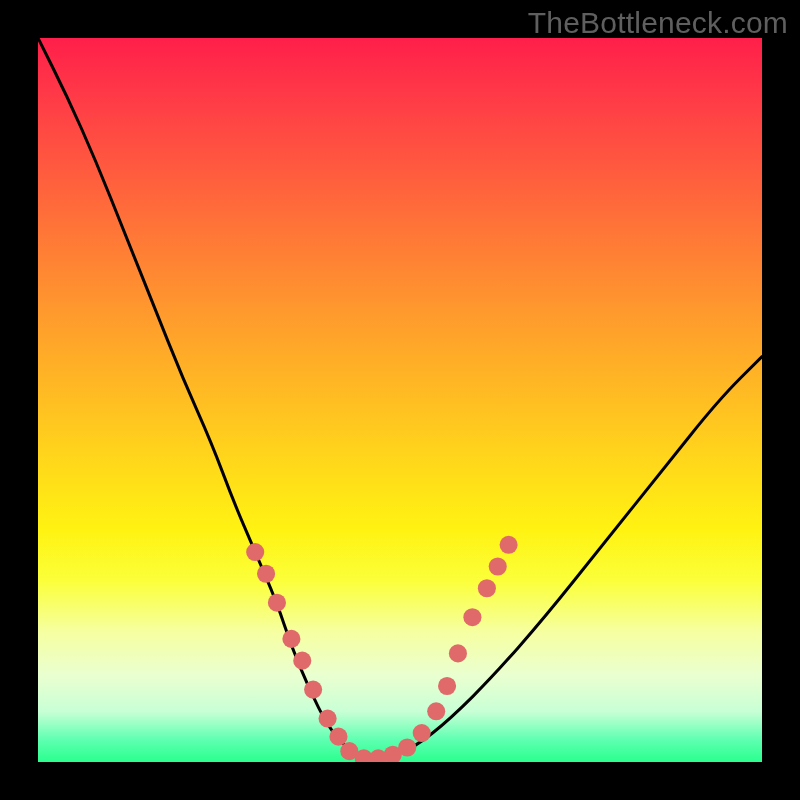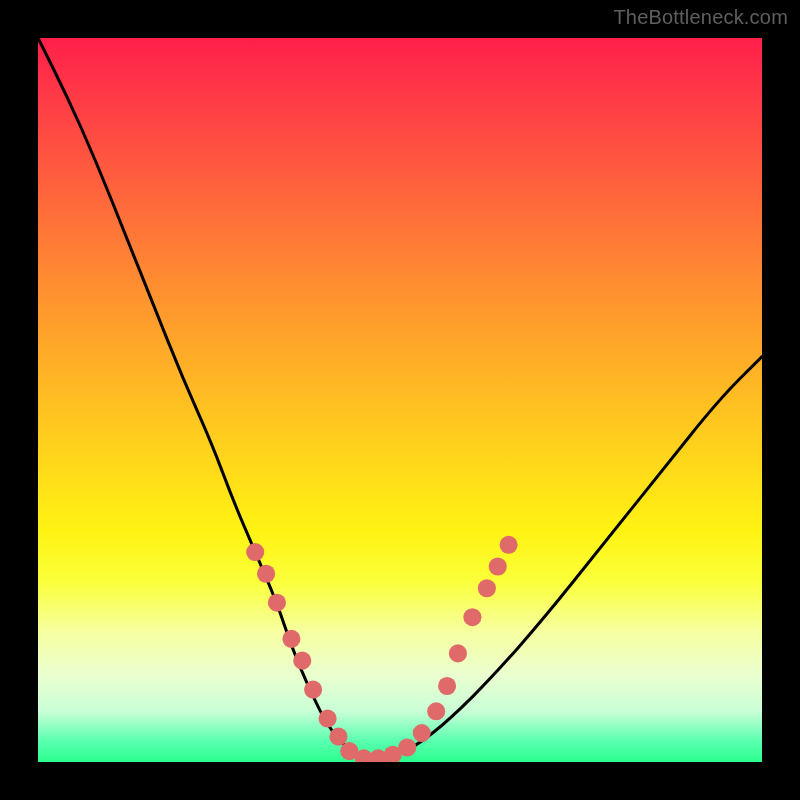--- a/index.html
+++ b/index.html
@@ -38,21 +38,21 @@
       #c9ffd6 93%,
       #5dffb0 97%,
       #2aff8e 100%
     );
   }
   .attrib {
     position: absolute;
     top: 6px;
     right: 12px;
     color: #5f5f5f;
-    font-size: 20px;
+    font-size: 30px;
     font-weight: 500;
     letter-spacing: 0.2px;
   }
   svg.curve {
     position: absolute;
     left: 0;
     top: 0;
     width: 724px;
     height: 724px;
   }

